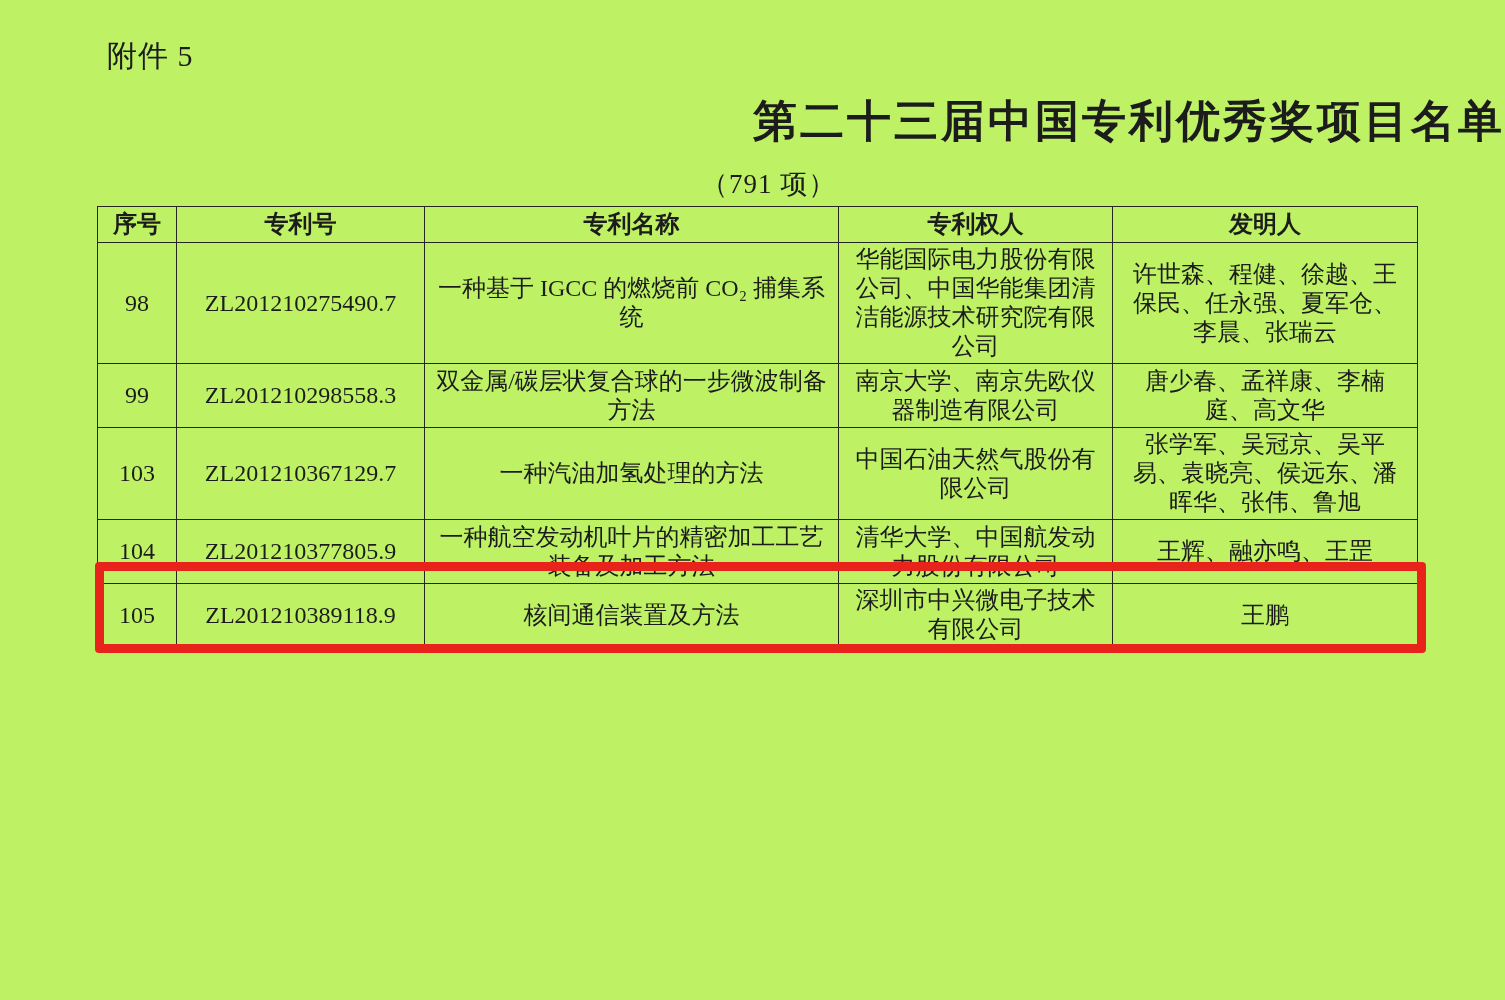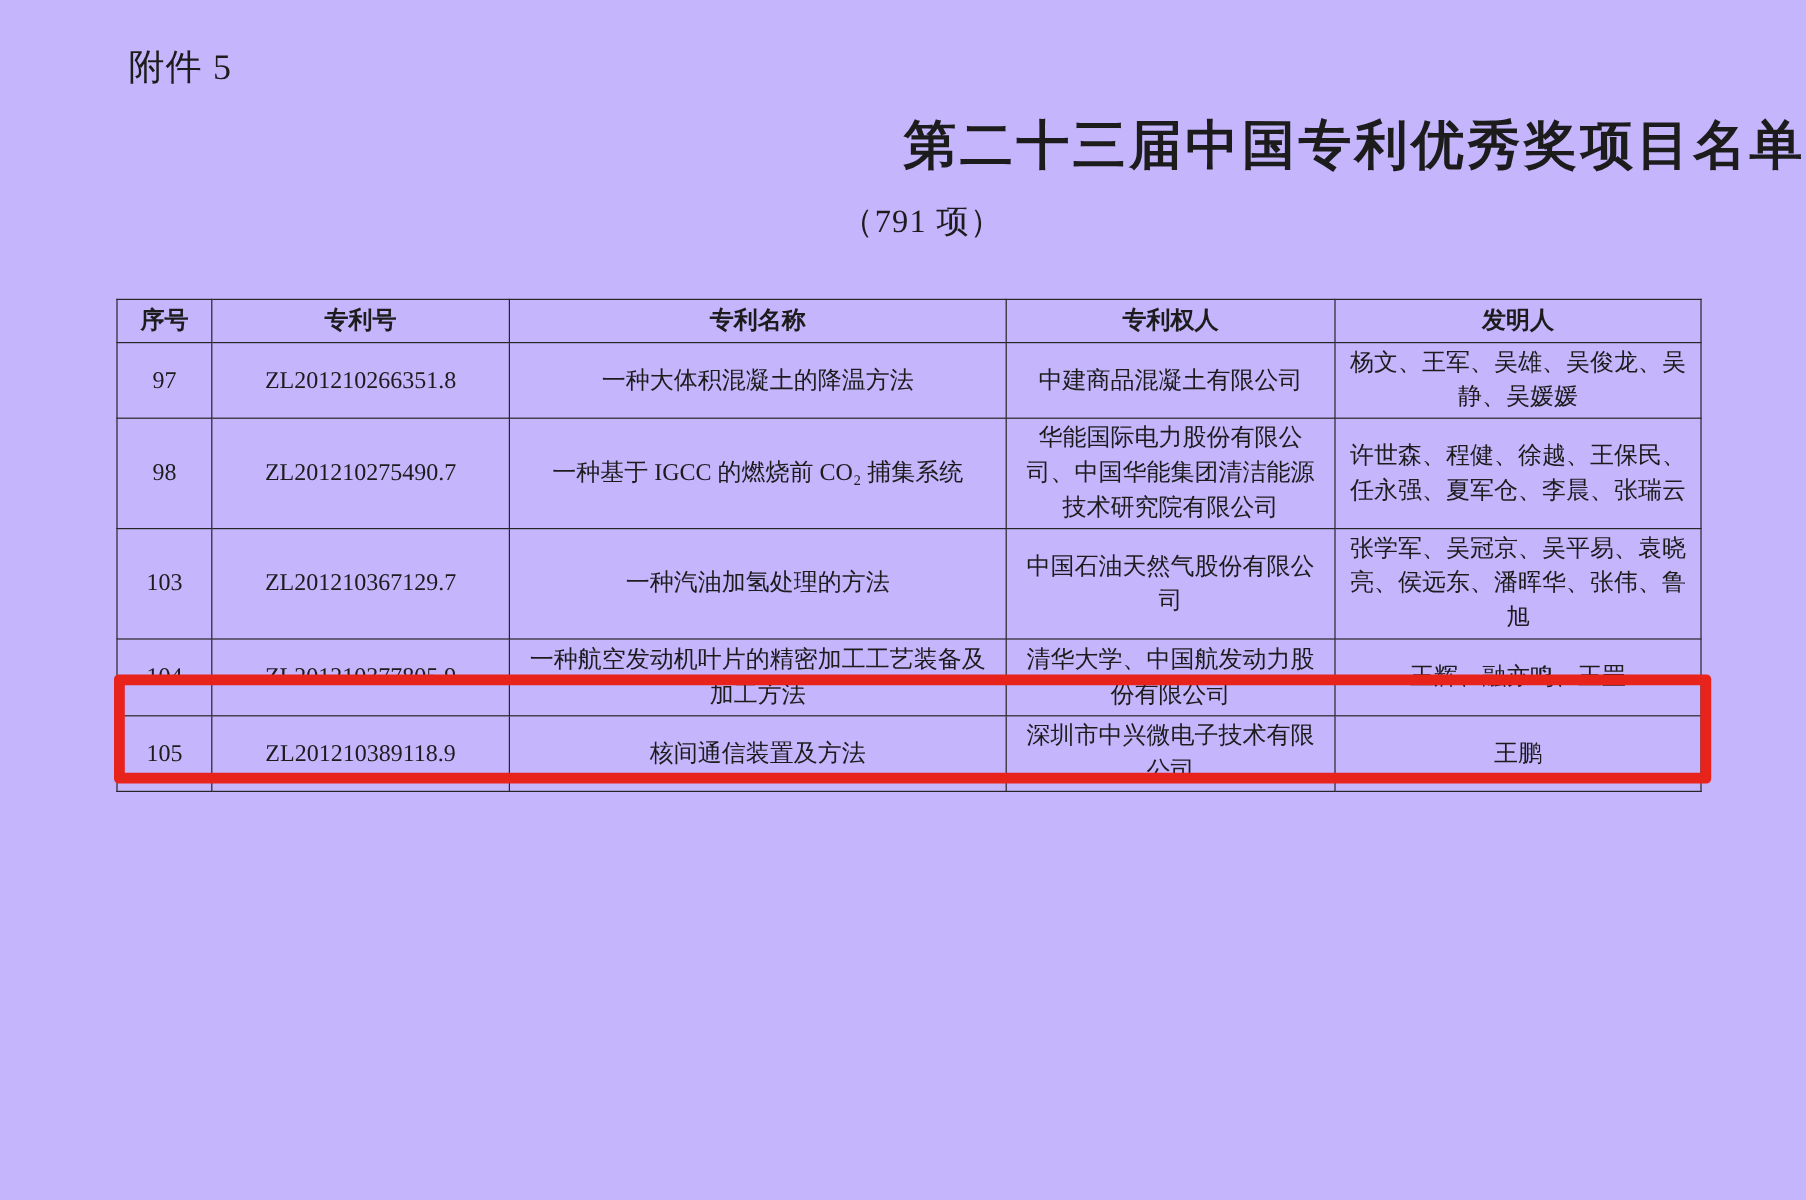--- a/index.html
+++ b/index.html
@@ -5,21 +5,21 @@
   * { margin: 0; padding: 0; box-sizing: border-box; }
   html, body { background: #ffffff; }
   body {
     font-family: "Liberation Serif", "DejaVu Serif", serif;
     color: #1c1c1c;
   }
   #page {
     position: relative;
     width: 1505px;
     height: 1000px;
-    background: #c4b5fd;
+    background: #bef264;
     overflow: hidden;
   }
   .attachment {
     position: absolute;
     left: 107px;
     top: 36px;
     font-size: 30px;
     letter-spacing: 1px;
   }
   .doc-title {
@@ -41,22 +41,21 @@
     font-size: 27px;
     letter-spacing: 1px;
   }
   table.patent-table {
     position: absolute;
     left: 97px;
     top: 206px;
     width: 1320px;
     border-collapse: collapse;
     table-layout: fixed;
-    font-size: 20px;
-    margin-top: 43px;
+    font-size: 24px;
   }
   table.patent-table th,
   table.patent-table td {
     border: 1.6px solid #262626;
     text-align: center;
     vertical-align: middle;
     padding: 2px 10px;
     line-height: 29px;
     font-weight: normal;
   }
@@ -106,33 +105,33 @@
       <col style="width:305px">
     </colgroup>
     <tbody>
         <tr class="h-header">
       <th>序号</th>
       <th>专利号</th>
       <th>专利名称</th>
       <th>专利权人</th>
       <th>发明人</th>
     </tr>
-    <tr class="h-97">
-      <td>97</td>
-      <td>ZL201210266351.8</td>
-      <td>一种大体积混凝土的降温方法</td>
-      <td>中建商品混凝土有限公司</td>
-      <td>杨文、王军、吴雄、吴俊龙、吴静、吴媛媛</td>
-    </tr>
     <tr class="h-98">
       <td>98</td>
       <td>ZL201210275490.7</td>
       <td>一种基于 IGCC 的燃烧前 CO₂ 捕集系统</td>
       <td>华能国际电力股份有限公司、中国华能集团清洁能源技术研究院有限公司</td>
       <td>许世森、程健、徐越、王保民、任永强、夏军仓、李晨、张瑞云</td>
+    </tr>
+    <tr class="h-99">
+      <td>99</td>
+      <td>ZL201210298558.3</td>
+      <td>双金属/碳层状复合球的一步微波制备方法</td>
+      <td>南京大学、南京先欧仪器制造有限公司</td>
+      <td>唐少春、孟祥康、李楠庭、高文华</td>
     </tr>
     <tr class="h-103">
       <td>103</td>
       <td>ZL201210367129.7</td>
       <td>一种汽油加氢处理的方法</td>
       <td>中国石油天然气股份有限公司</td>
       <td>张学军、吴冠京、吴平易、袁晓亮、侯远东、潘晖华、张伟、鲁旭</td>
     </tr>
     <tr class="h-104">
       <td>104</td>

